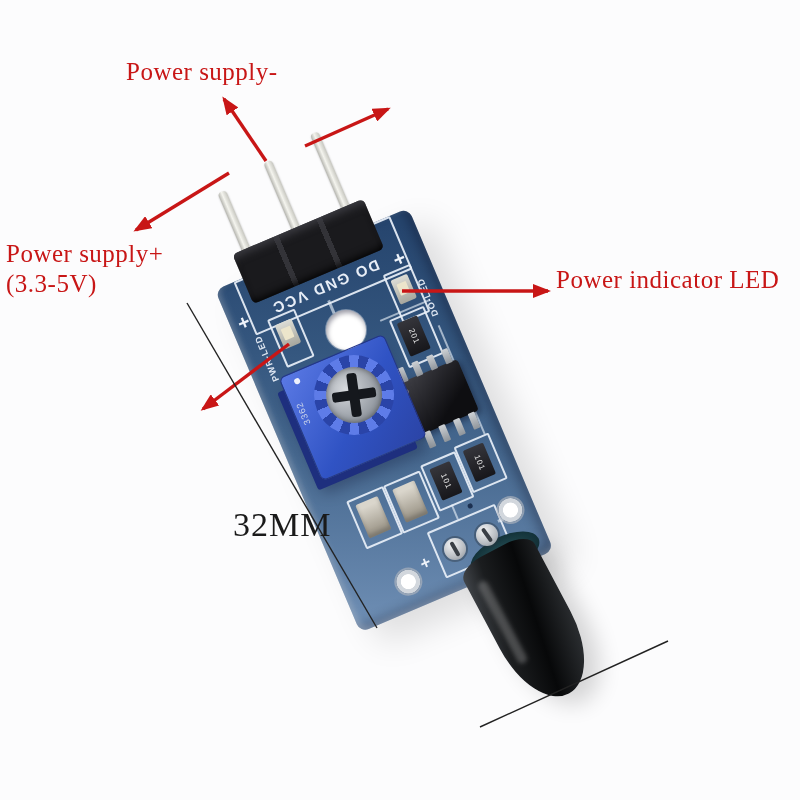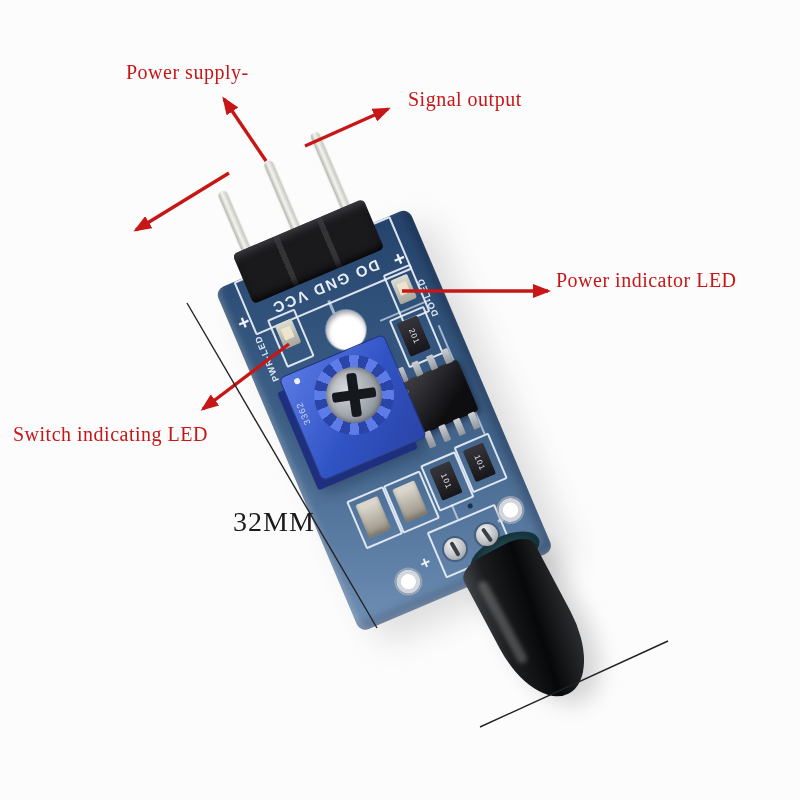--- a/index.html
+++ b/index.html
@@ -1,21 +1,21 @@
 <!DOCTYPE html>
 <html><head>
 <meta charset="utf-8">
 <style>
   html,body{margin:0;padding:0;background:#ffffff;}
   .stage{position:relative;width:800px;height:800px;margin:0 auto;background:#fcfcfd;overflow:hidden;
          font-family:"Liberation Serif","DejaVu Serif",serif;}
 
   
-  .lbl{position:absolute;color:#c81616;font-size:20px;letter-spacing:.5px;white-space:nowrap;line-height:30px;}
-  .dim{position:absolute;color:#1a1a1a;font-size:28px;letter-spacing:1px;white-space:nowrap;}
+  .lbl{position:absolute;color:#c81616;font-size:25px;letter-spacing:.5px;white-space:nowrap;line-height:30px;}
+  .dim{position:absolute;color:#1a1a1a;font-size:34px;letter-spacing:1px;white-space:nowrap;}
 
   
   .board{position:absolute;left:215px;top:290px;width:210px;height:372px;
          transform:rotate(-23deg);transform-origin:0 0;border-radius:9px;
          background:linear-gradient(203deg,#26456e 4%,#35577f 34%,#46688f 58%,#6c8cb2 96%);
          box-shadow:inset 3px -2px 6px rgba(255,255,255,.25), inset -5px -5px 12px rgba(0,0,20,.30),
                     16px 20px 34px rgba(0,0,0,.12);}
   .silk{position:absolute;border:2px solid rgba(233,240,249,.92);border-radius:2px;}
   .silk-line{position:absolute;background:rgba(233,240,249,.62);}
   .silk-text{position:absolute;color:#e8eef7;font-family:"Liberation Sans",sans-serif;font-weight:bold;}
@@ -204,22 +204,24 @@
     <line x1="305" y1="146" x2="388" y2="109" stroke="#c81616" stroke-width="3.4" marker-end="url(#ah)"></line>
     <line x1="229" y1="173" x2="136" y2="230" stroke="#c81616" stroke-width="3.4" marker-end="url(#ah)"></line>
     <line x1="402" y1="291" x2="548" y2="291" stroke="#c81616" stroke-width="3.4" marker-end="url(#ah)"></line>
     <line x1="289" y1="344" x2="203" y2="409" stroke="#c81616" stroke-width="3.4" marker-end="url(#ah)"></line>
     <line x1="187" y1="303" x2="377" y2="628" stroke="#222222" stroke-width="1.4"></line>
     <line x1="480" y1="727" x2="668" y2="641" stroke="#222222" stroke-width="1.4"></line>
   </svg>
 
   <div class="lbl" style="left:126px;top:57px;">Power supply-</div>
 
-  <div class="lbl" style="left:408px;top:84px;">Signal output</div>
-
+
+  <div class="lbl" style="left:6px;top:239px;">
+    <div>Power supply+</div>
+    <div>(3.3-5V)</div>
+  </div>
 
   <div class="lbl" style="left:556px;top:265px;">Power indicator LED</div>
 
-  <div class="lbl" style="left:13px;top:419px;">Switch indicating LED</div>
 
   <div class="dim" style="left:233px;top:506px;">32MM</div>
 
 </div>
 
 </body></html>

